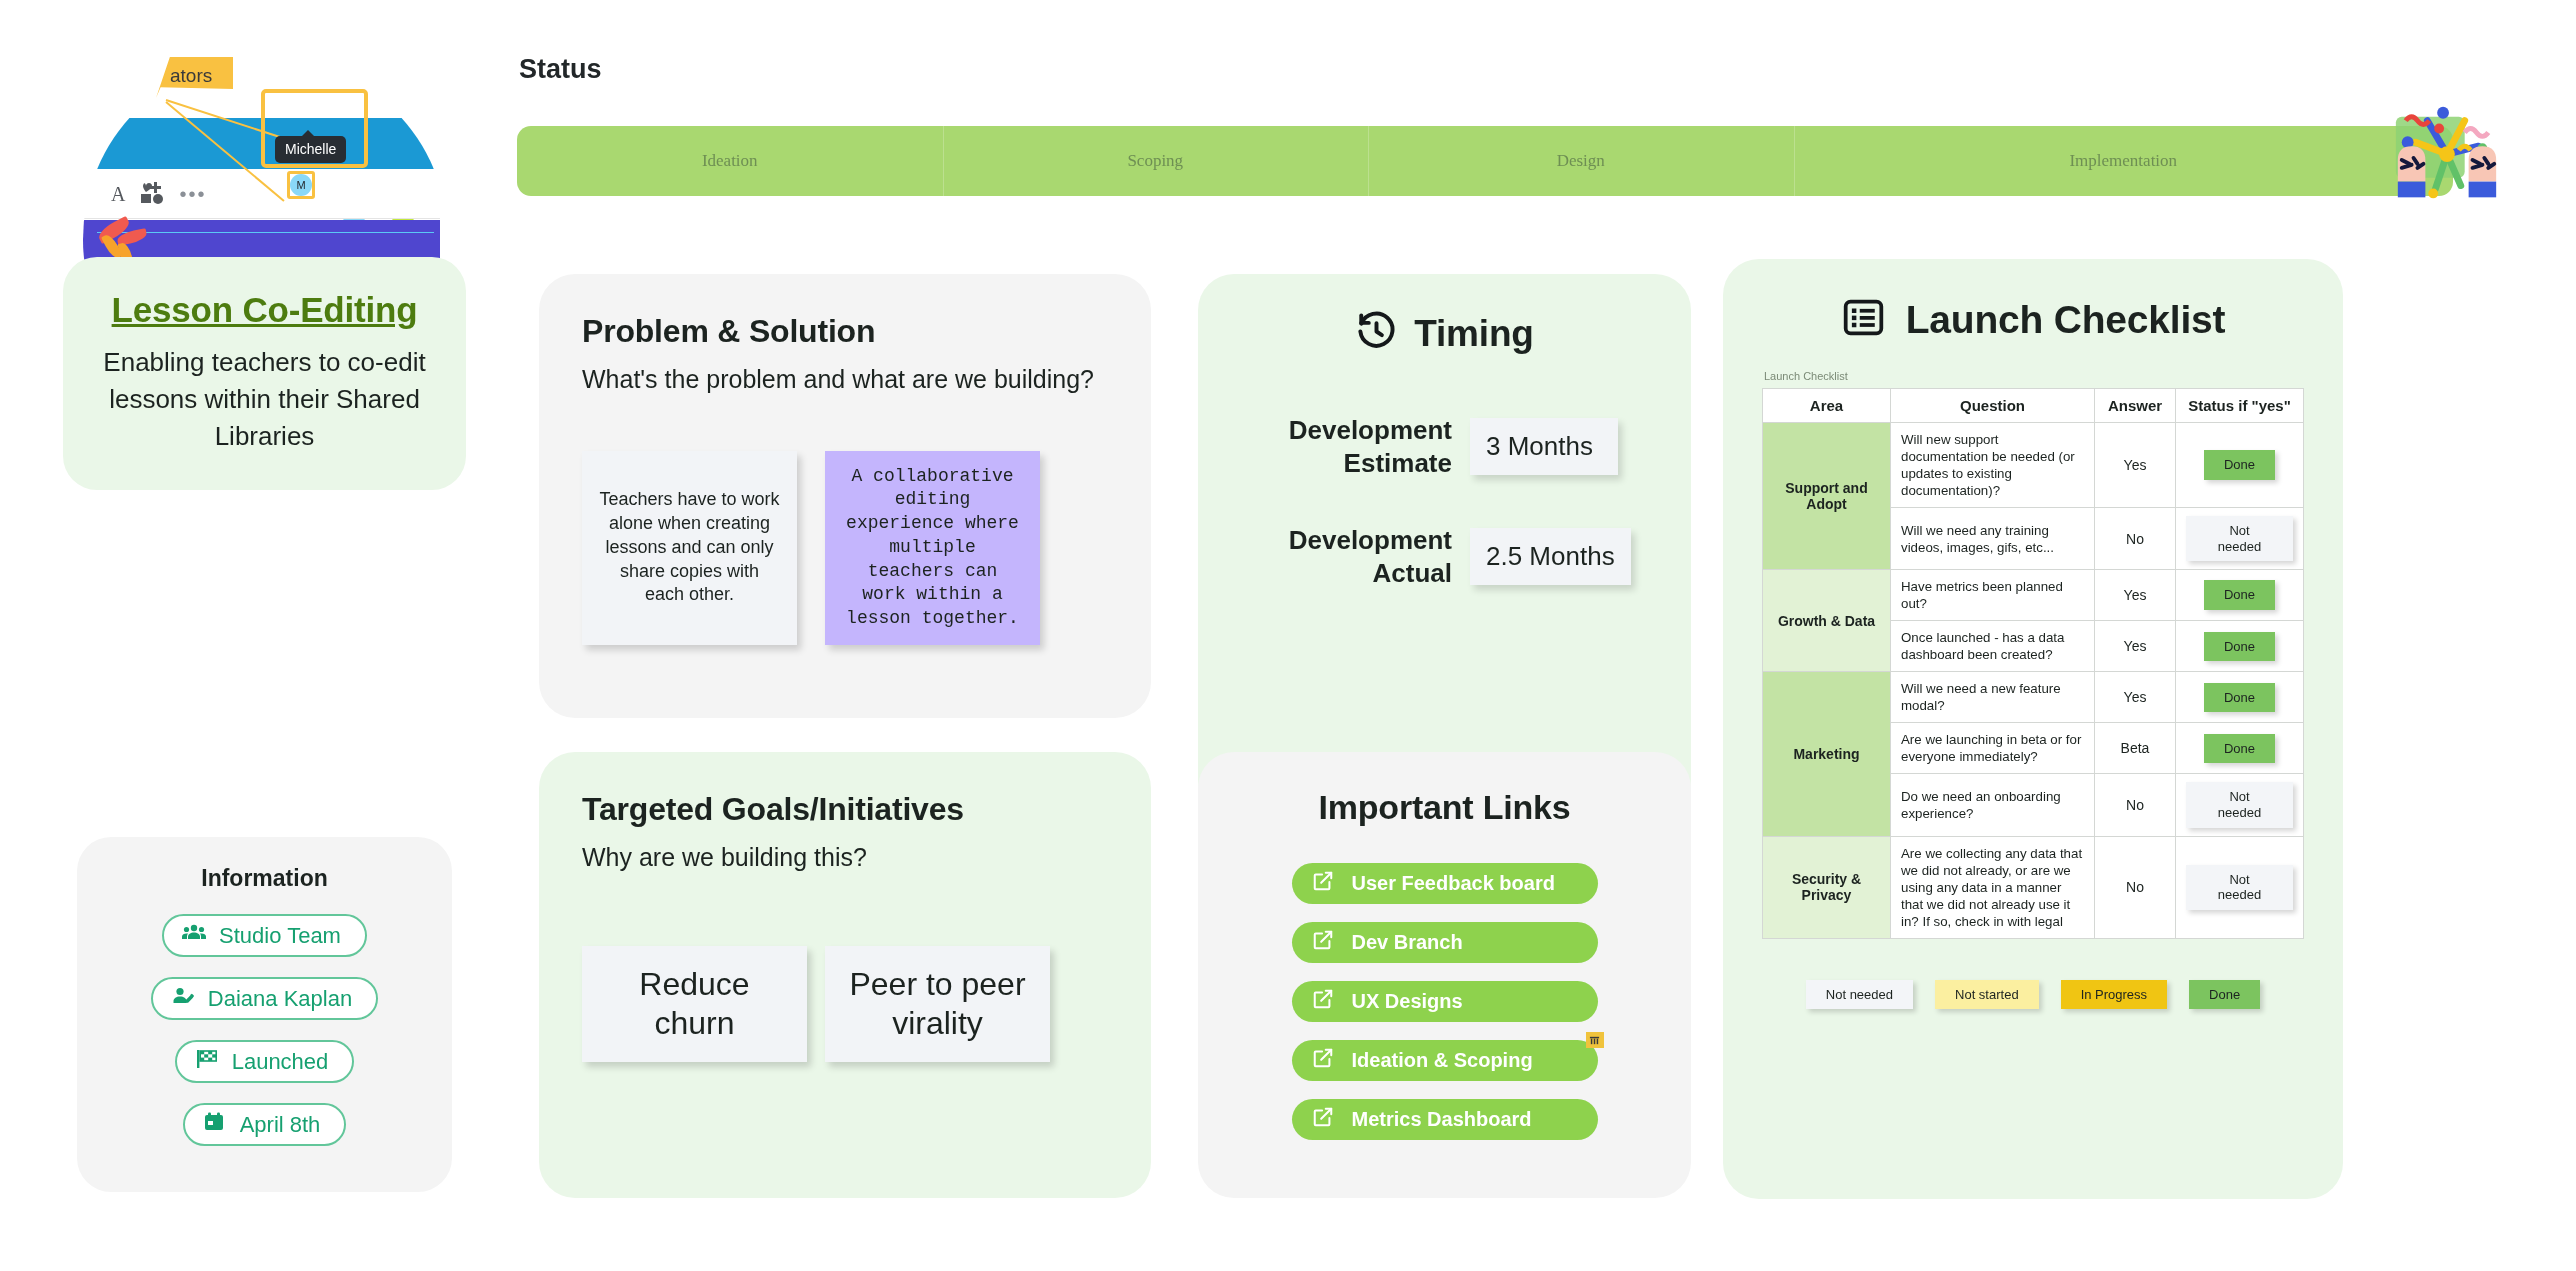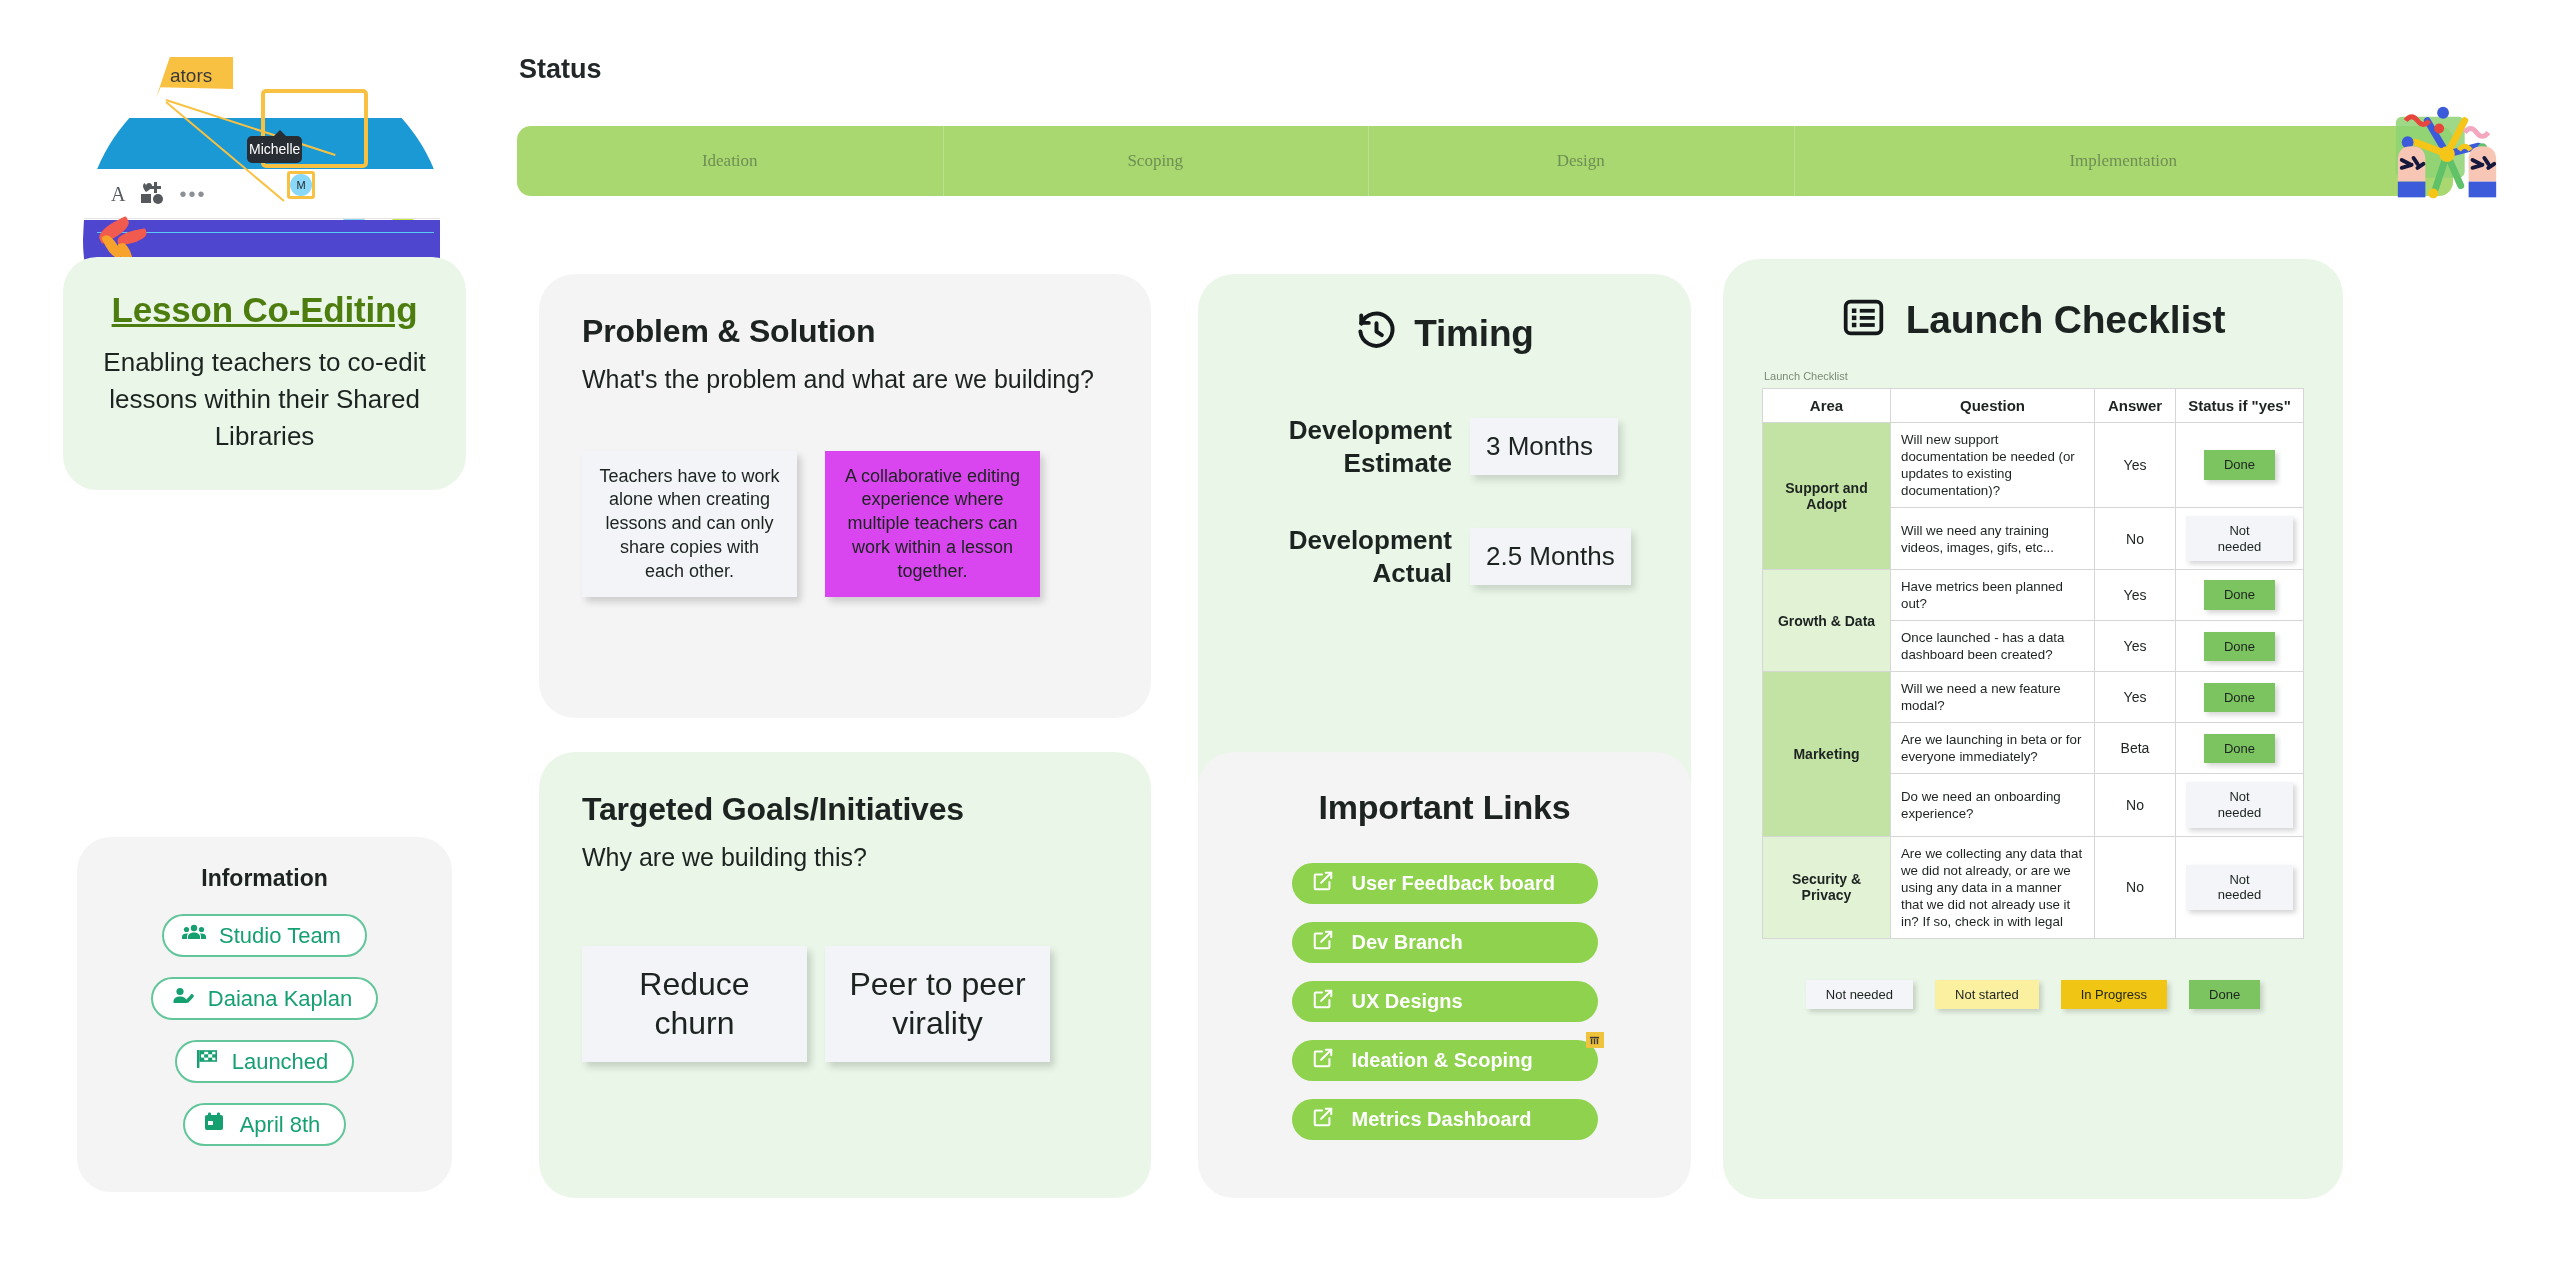--- a/index.html
+++ b/index.html
@@ -103,23 +103,23 @@
   }
   .callout-line {
     position: absolute; left: 91px; top: 81px; width: 178px; height: 2px;
     background: #f9c141; transform-origin: left center; transform: rotate(18deg);
   }
   .callout-line2 {
     position: absolute; left: 91px; top: 83px; width: 154px; height: 2px;
     background: #f9c141; transform-origin: left center; transform: rotate(40deg);
   }
   .tooltip-m {
-    position: absolute; left: 172px; top: 118px;
+    position: absolute; left: 200px; top: 118px;
     background: #282d33; color: #ffffff; font-size: 14px;
-    padding: 5px 2px 6px; border-radius: 5px;
+    padding: 5px 10px 6px; border-radius: 5px;
   }
   .tooltip-m:before {
     content: ""; position: absolute; left: 26px; top: -6px;
     border-left: 7px solid transparent; border-right: 7px solid transparent;
     border-bottom: 7px solid #282d33;
   }
   .av.m-small {
     left: 215px; top: 156px; width: 22px; height: 22px; font-size: 11px; background: #8ad8f8;
   }
 
@@ -212,21 +212,21 @@
 
   
   .notes-row { display: flex; gap: 28px; margin-top: 54px; }
   .note {
     width: 215px; min-height: 97px; padding: 14px 16px;
     display: flex; align-items: center; justify-content: center;
     text-align: center; font-size: 18px; color: #1c2320; line-height: 1.32;
     box-shadow: 4px 5px 7px rgba(0,0,0,0.16);
   }
   .note.white { background: #f2f4f7; }
-  .note.green { background: #d946ef; }
+  .note.green { background: #c4b5fd; font-family: Liberation Mono, monospace; }
   .note.big-white {
     width: 225px; height: 116px; background: #f2f4f7; font-size: 32px; line-height: 1.2;
   }
 
   
   .timing-head {
     display: flex; align-items: center; justify-content: center; gap: 16px;
   }
   .timing-head h3 { font-size: 37px; }
   .timing-row {

